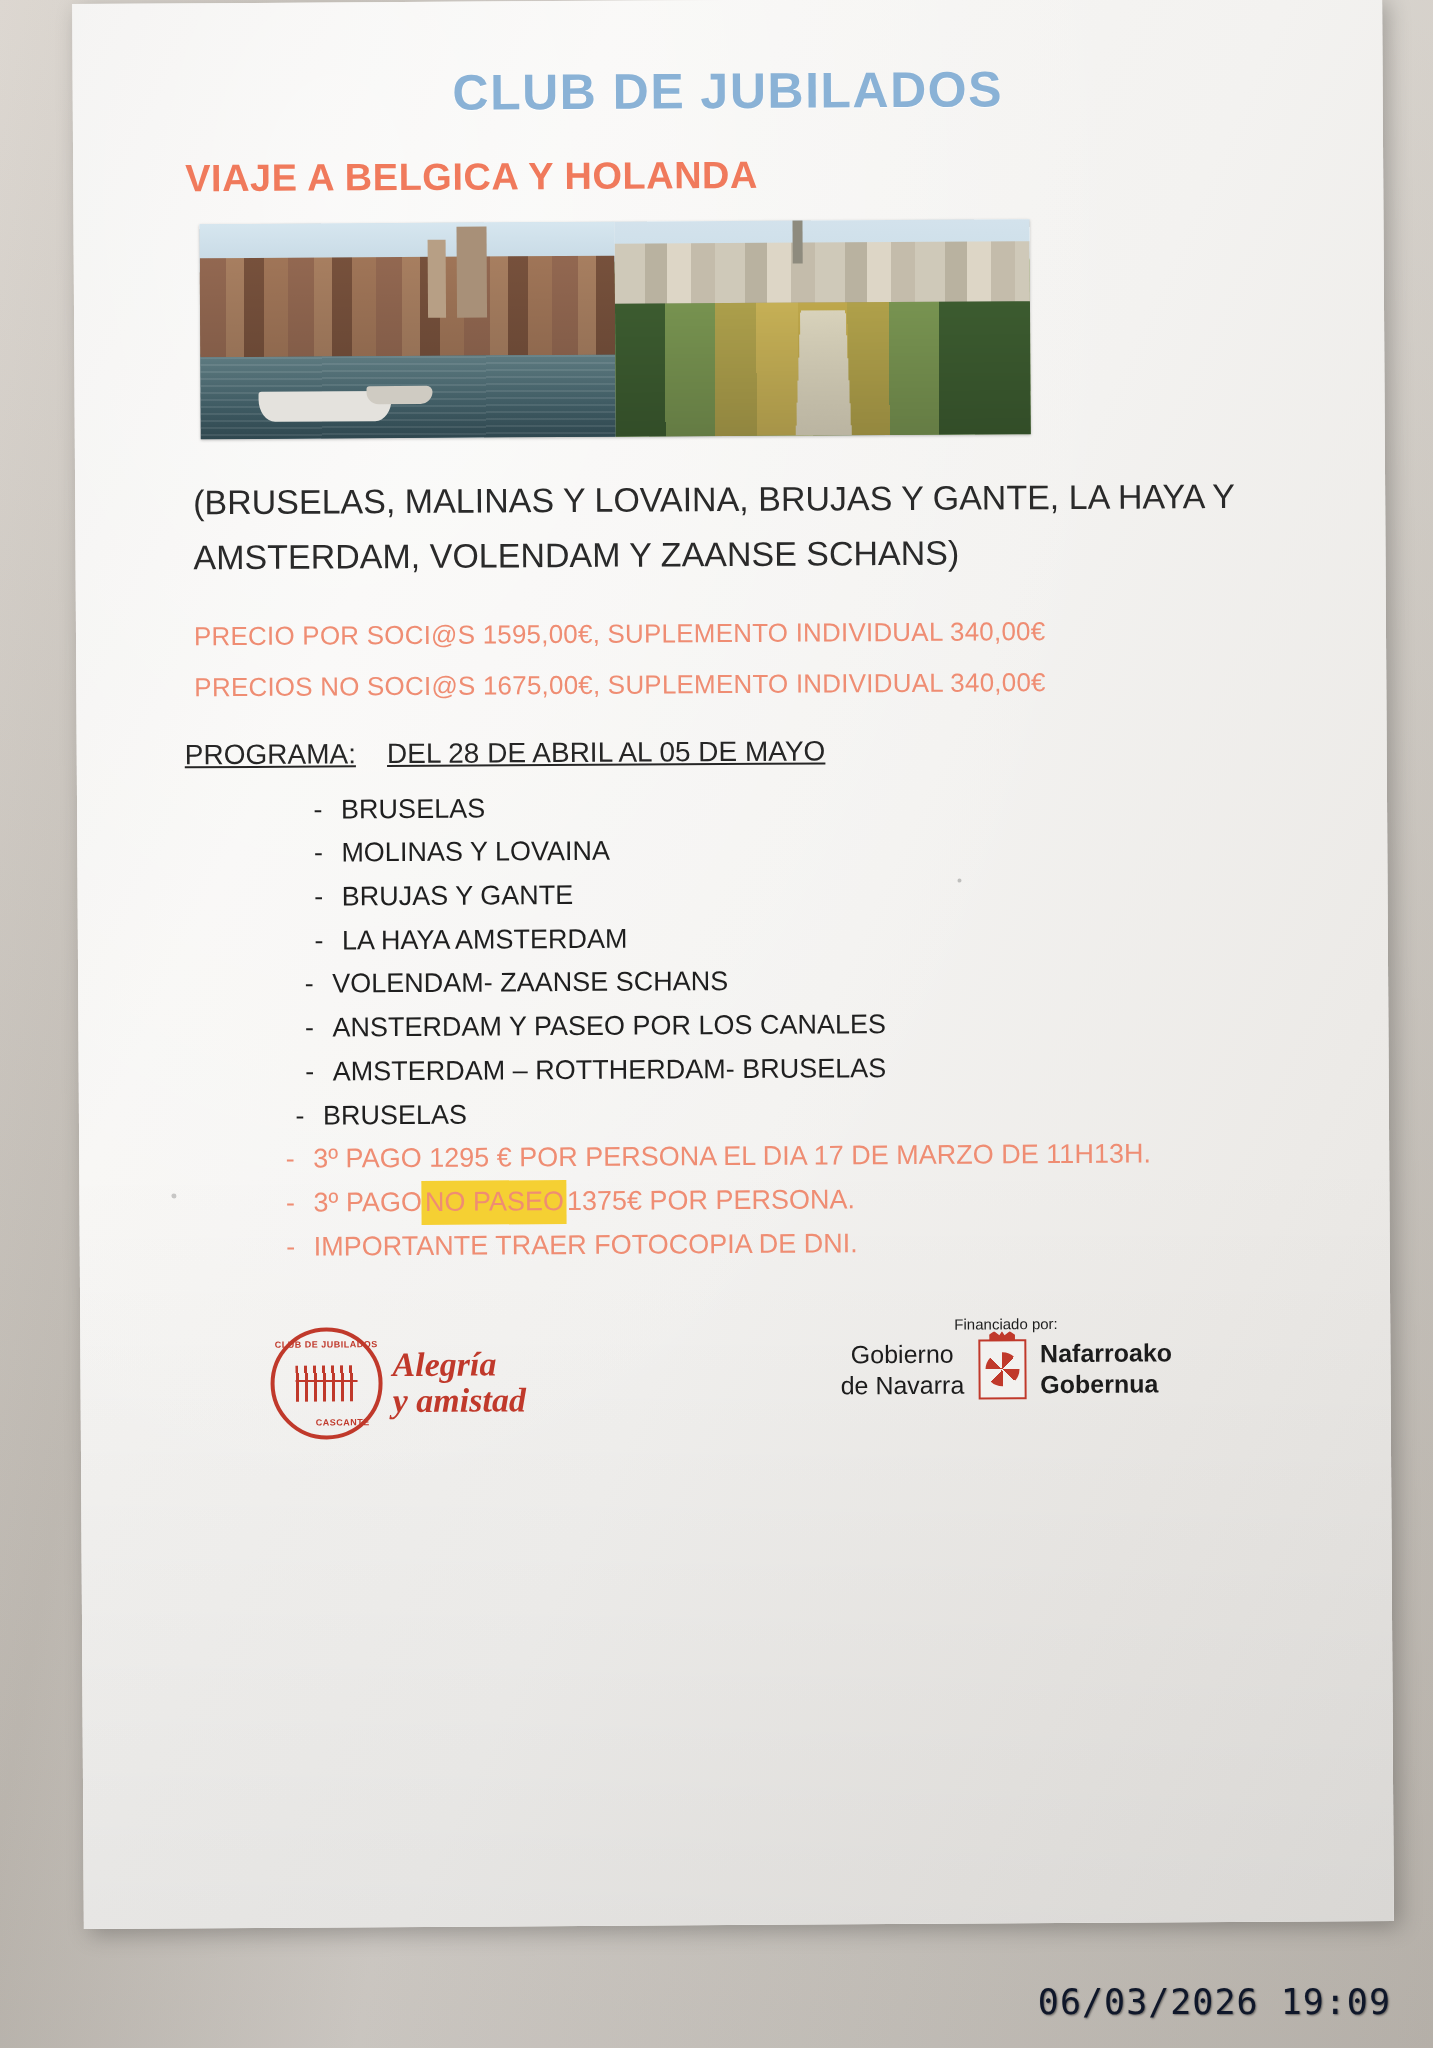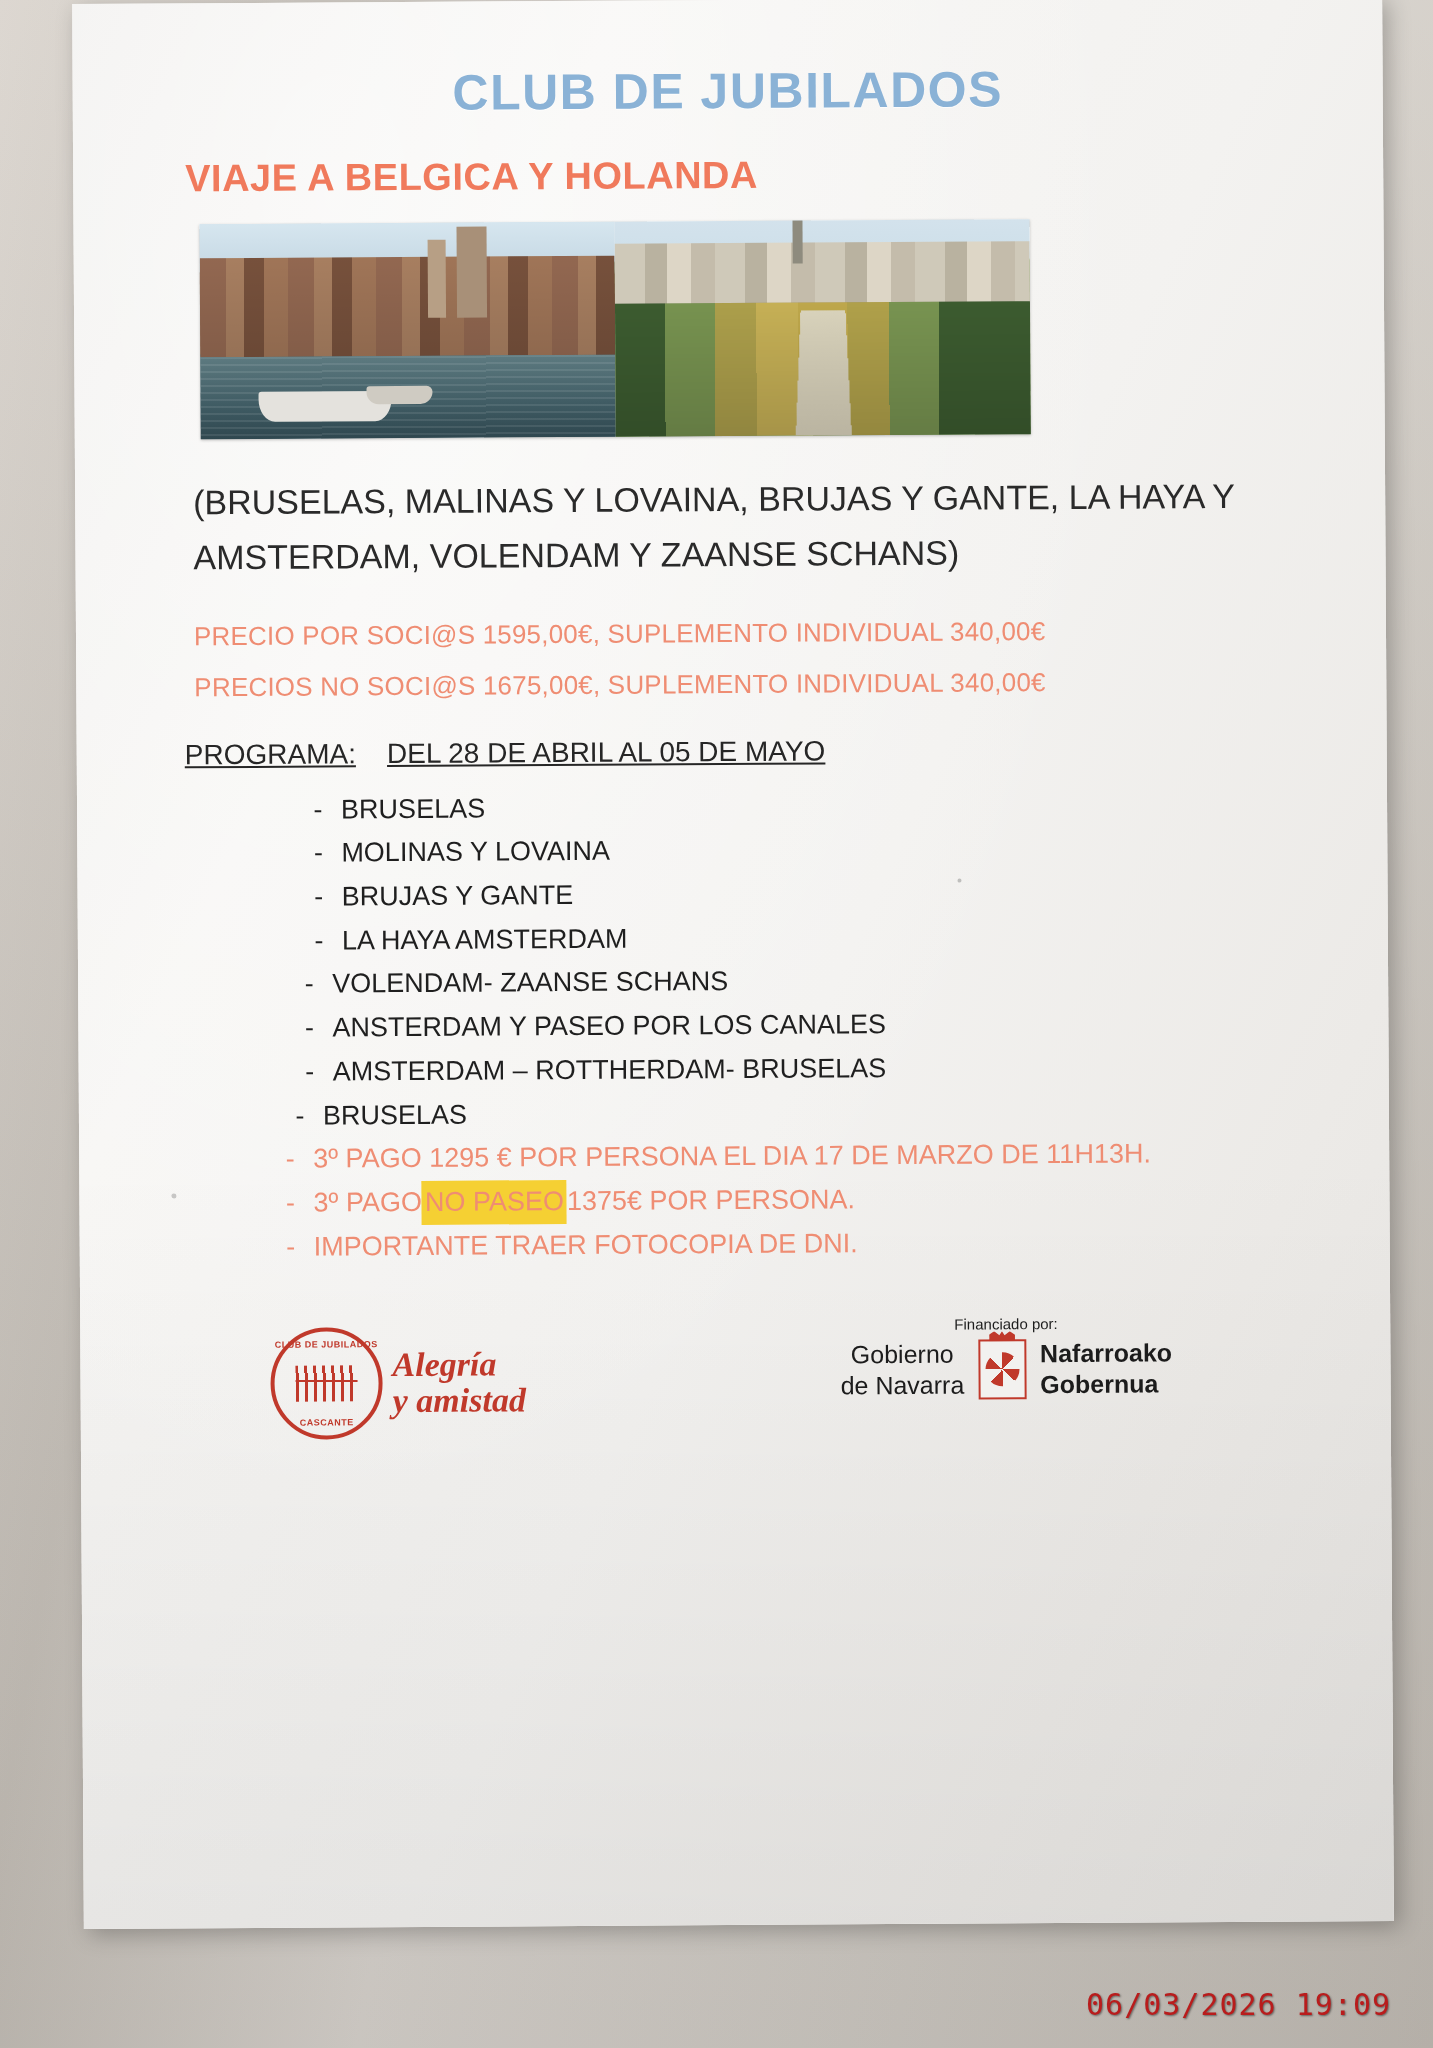--- a/index.html
+++ b/index.html
@@ -164,21 +164,21 @@
   }
   .seal {
     width: 104px; height: 104px; border-radius: 50%;
     border: 4px solid #c0392b;
     position: relative;
     color: #c0392b;
     font-size: 9px;
     font-weight: bold;
   }
   .seal .ring-top { position:absolute; top:8px; left:0; width:100%; text-align:center; letter-spacing:0.5px; }
-  .seal .ring-bot { position:absolute; bottom:8px; left:0; width:100%; text-align:center; letter-spacing:0.5px; }
+  .seal .ring-bot { position:absolute; bottom:8px; left:16px; width:100%; text-align:center; letter-spacing:0.5px; }
   .seal .emblem { position:absolute; left:50%; top:50%; transform:translate(-50%,-50%); width:62px; height:36px;
     background:
       linear-gradient(180deg, transparent 0 40%, #c0392b 40% 46%, transparent 46% 100%),
       repeating-linear-gradient(90deg, #c0392b 0 3px, transparent 3px 9px);
   }
   .alegria {
     color: #c0392b;
     font-family: "Liberation Serif", serif;
     font-size: 34px;
     font-weight: bold;
@@ -212,23 +212,23 @@
   .crest .crown {
     position:absolute; left:50%; top:-10px; transform:translateX(-50%);
     width: 26px; height: 10px; background:#c0392b;
     clip-path: polygon(0 100%, 0 35%, 20% 0, 40% 40%, 50% 0, 60% 40%, 80% 0, 100% 35%, 100% 100%);
   }
   
   .timestamp {
     position: absolute;
     right: 42px;
     bottom: 26px;
-    color: #b91c1c;
+    color: #0f172a;
     font-family: "DejaVu Sans Mono", monospace;
-    font-size: 30px;
+    font-size: 35px;
     letter-spacing: 1px;
     text-shadow: 1px 1px 2px rgba(0,0,0,0.45);
     z-index: 5;
   }
   
   .speck { position:absolute; background: rgba(90,90,90,0.35); border-radius:50%; }
 </style>
 </head>
 <body>
 

